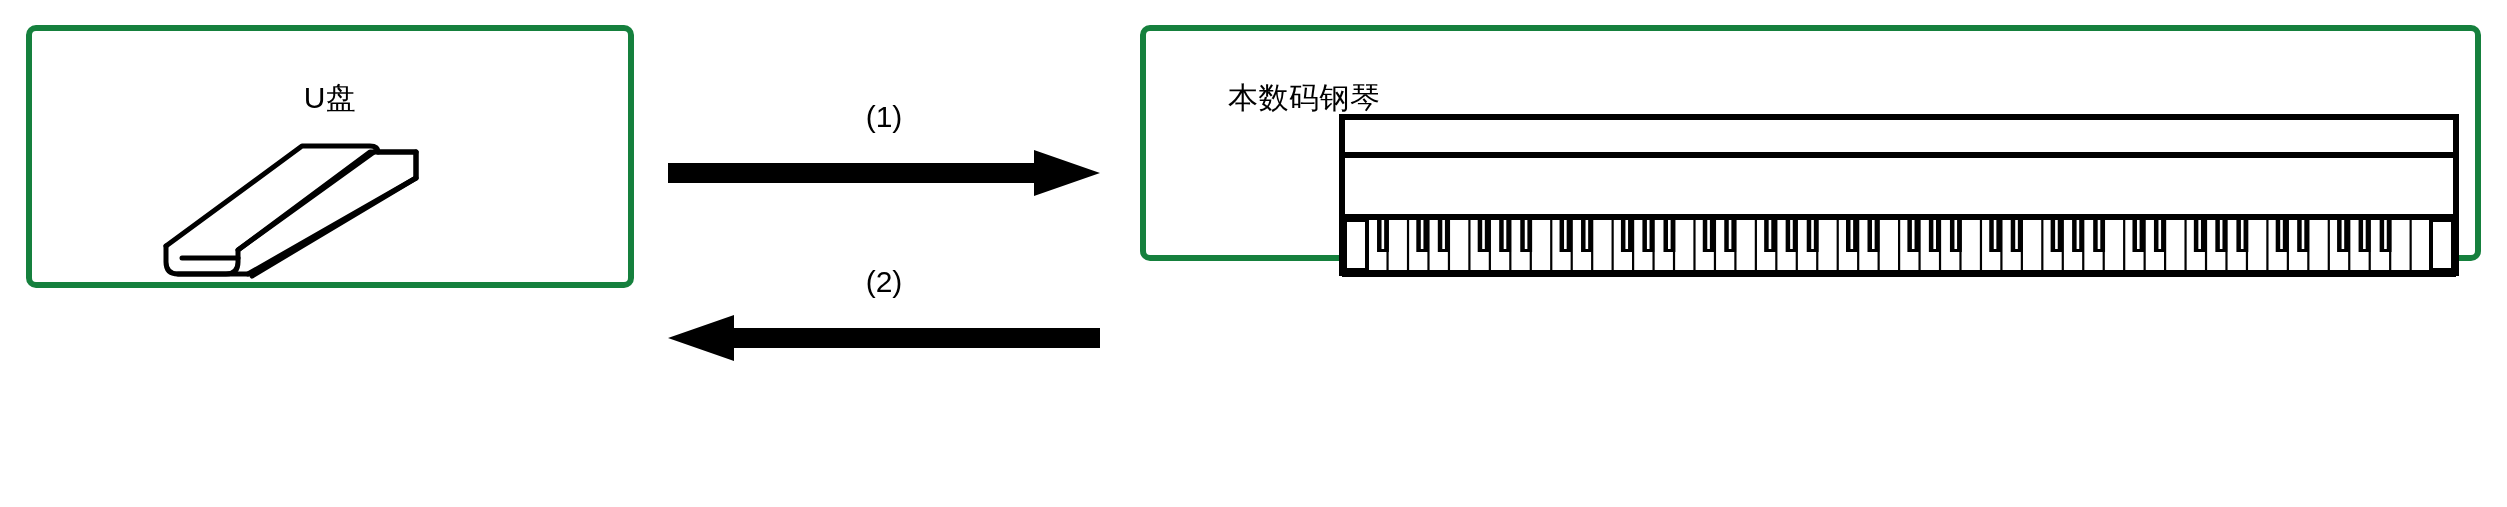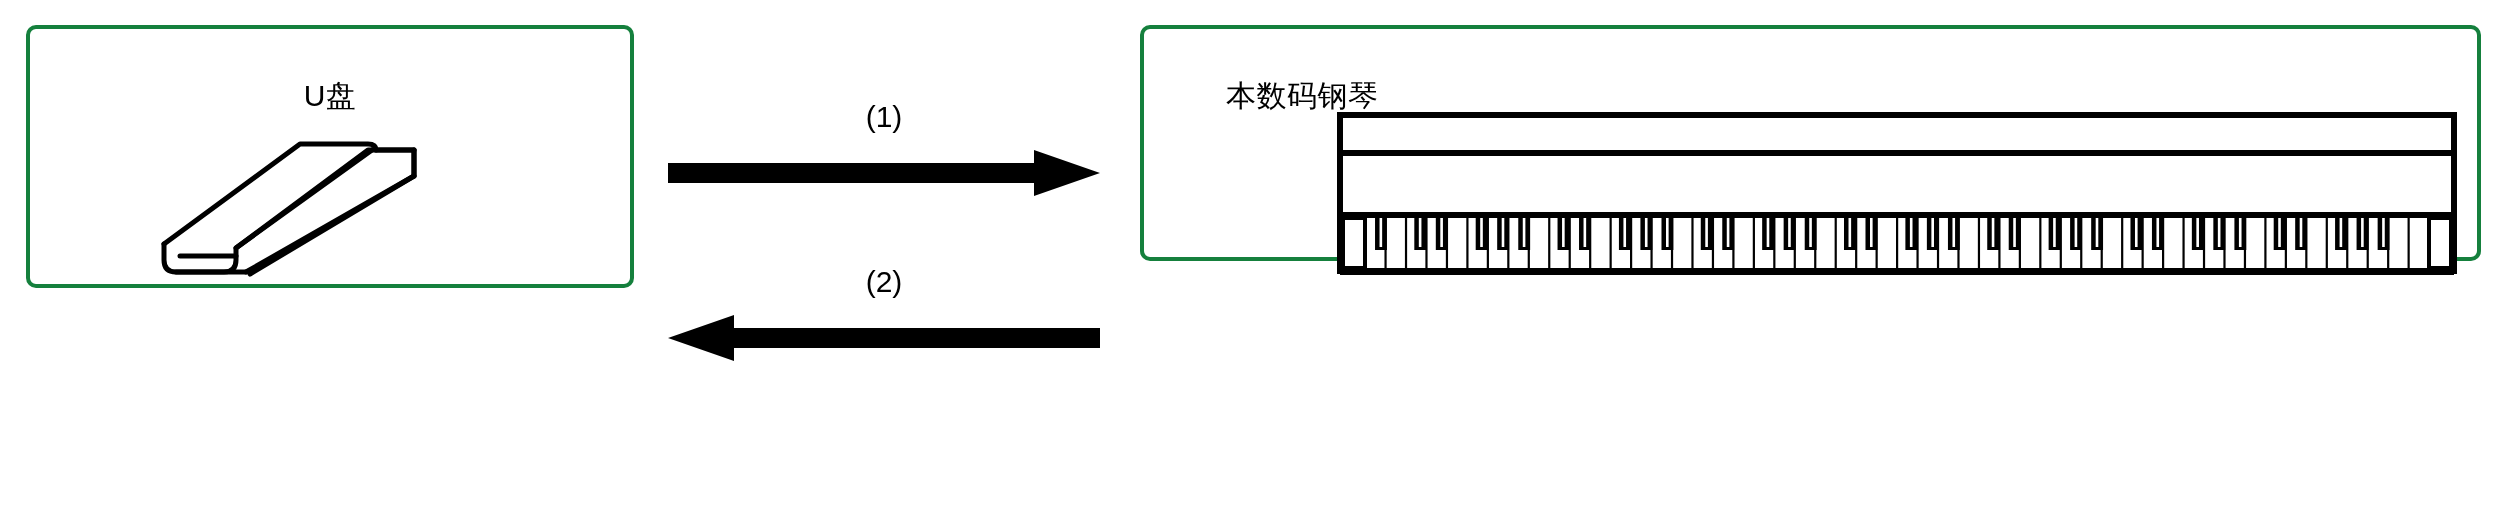--- a/index.html
+++ b/index.html
@@ -15,21 +15,21 @@
     width: 2507px;
     height: 507px;
     background: #ffffff;
     overflow: hidden;
   }
 
   
   .panel {
     position: absolute;
     background: #ffffff;
-    border: 4px solid #15803d;
+    border: 6px solid #15803d;
     border-radius: 10px;
     box-sizing: border-box;
   }
   #usb-panel {
     left: 26px;
     top: 25px;
     width: 608px;
     height: 263px;
   }
   #piano-panel {

